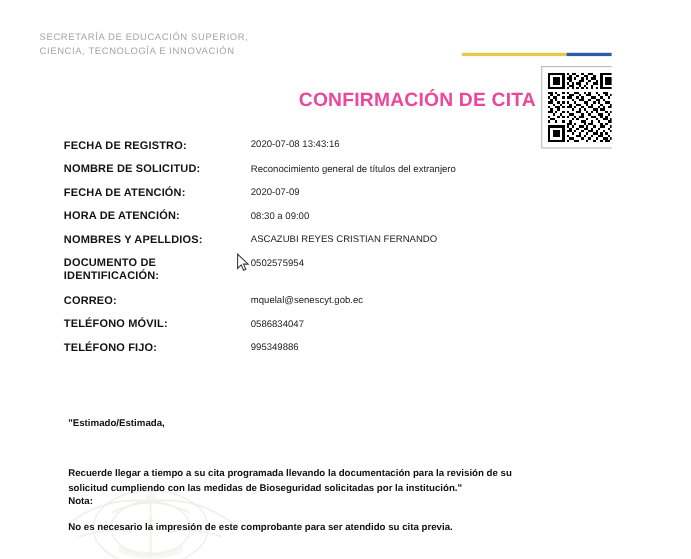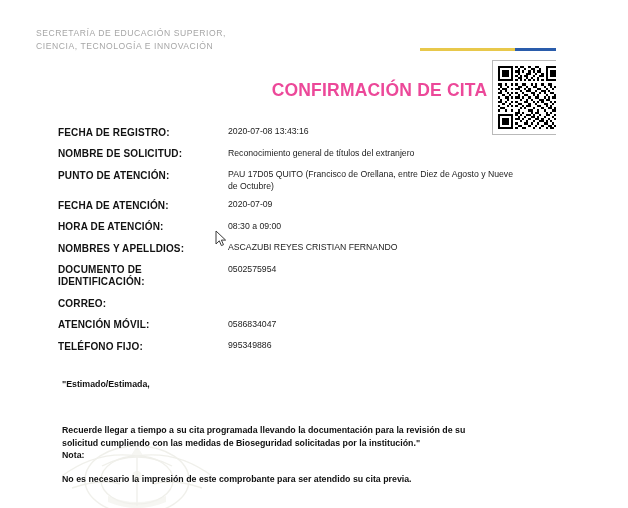--- a/index.html
+++ b/index.html
@@ -459,25 +459,20 @@
     <div class="field-row">
       <div class="field-label">FECHA DE REGISTRO:</div>
       <div class="field-value">2020-07-08 13:43:16</div>
     </div>
 
     <div class="field-row">
       <div class="field-label">NOMBRE DE SOLICITUD:</div>
       <div class="field-value">Reconocimiento general de títulos del extranjero</div>
     </div>
 
-    <div class="field-row tight">
-      <div class="field-label">PUNTO DE ATENCIÓN:</div>
-      <div class="field-value">PAU 17D05 QUITO (Francisco de Orellana, entre Diez de Agosto y Nueve
-de Octubre)</div>
-    </div>
 
     <div class="field-row">
       <div class="field-label">FECHA DE ATENCIÓN:</div>
       <div class="field-value">2020-07-09</div>
     </div>
 
     <div class="field-row">
       <div class="field-label">HORA DE ATENCIÓN:</div>
       <div class="field-value">08:30 a 09:00</div>
     </div>
@@ -487,24 +482,25 @@
       <div class="field-value">ASCAZUBI REYES CRISTIAN FERNANDO</div>
     </div>
 
     <div class="field-row">
       <div class="field-label">DOCUMENTO DE IDENTIFICACIÓN:</div>
       <div class="field-value">0502575954</div>
     </div>
 
     <div class="field-row">
       <div class="field-label">CORREO:</div>
-    </div>
-
-    <div class="field-row">
-      <div class="field-label">ATENCIÓN MÓVIL:</div>
+      <div class="field-value">mquelal@senescyt.gob.ec</div>
+    </div>
+
+    <div class="field-row">
+      <div class="field-label">TELÉFONO MÓVIL:</div>
       <div class="field-value">0586834047</div>
     </div>
 
     <div class="field-row">
       <div class="field-label">TELÉFONO FIJO:</div>
       <div class="field-value">995349886</div>
     </div>
 
   </div>
 

